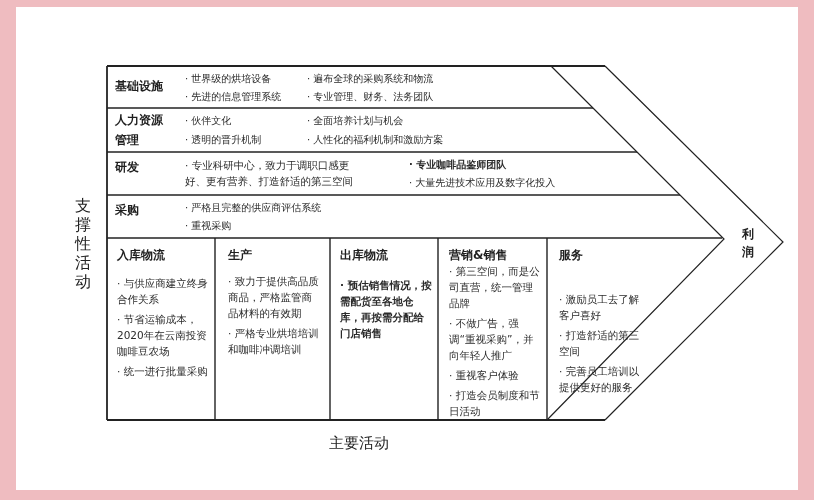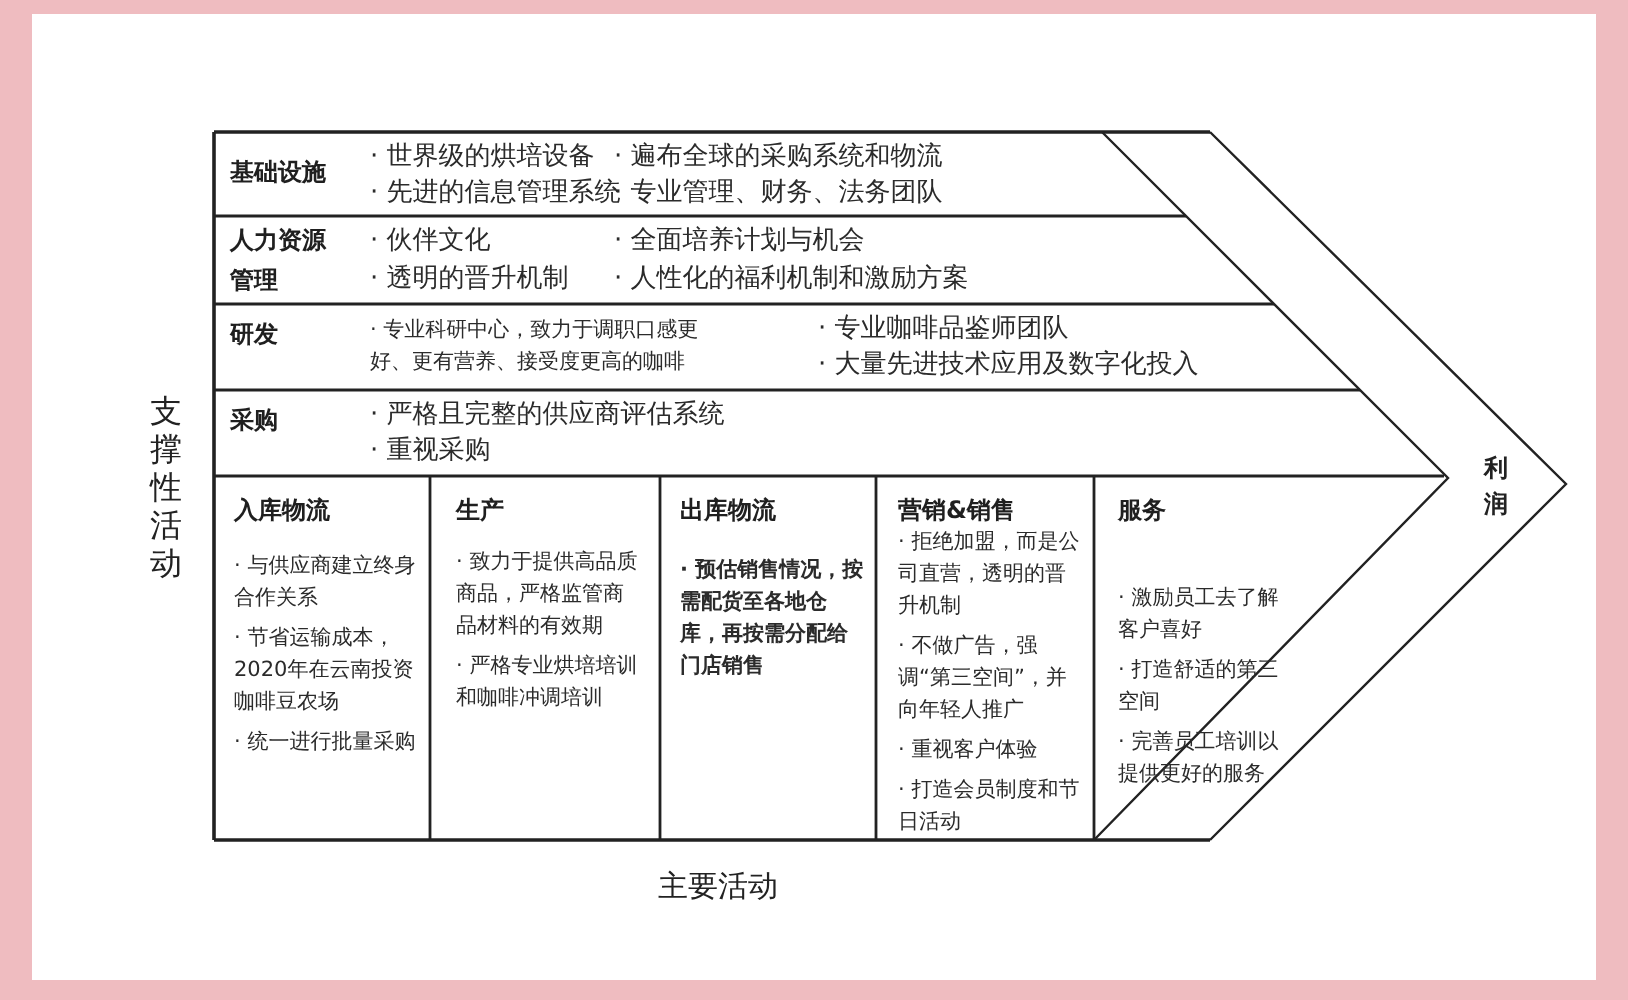--- a/index.html
+++ b/index.html
@@ -9,21 +9,21 @@
     font-family: "DejaVu Sans", "Liberation Sans", sans-serif;
     position: relative;
   }
   .card {
     position: absolute; left: 16px; top: 7px; width: 782px; height: 483px;
     background: #ffffff;
   }
   svg.frame { position: absolute; left: 0; top: 0; width: 814px; height: 500px; pointer-events: none; }
   .abs { position: absolute; color: #1f1f1f; }
   .rowlabel { font-size: 12px; font-weight: bold; line-height: 20px; }
-  .bullet { font-size: 13px; line-height: 16px; color: #2b2b2b; white-space: nowrap; }
+  .bullet { font-size: 10px; line-height: 16px; color: #2b2b2b; white-space: nowrap; }
   .bullet::before { content: "· "; }
   .wrap { font-size: 10.5px; line-height: 16px; color: #2b2b2b; }
   .wrap p { margin: 0 0 4px 0; }
   .wrap p::before { content: "· "; }
   .colhead { font-size: 12px; font-weight: bold; line-height: 16px; }
   .vert {
     font-size: 16px; line-height: 19px; width: 18px; text-align: center; color: #222;
   }
   .profit { font-size: 12px; line-height: 18px; width: 14px; text-align: center; font-weight: bold; color: #222; }
   .xlabel { font-size: 15px; color: #222; }
@@ -71,23 +71,23 @@
   <div>管理</div>
 </div>
 <div class="abs bullet" style="left:185px; top:113px;">伙伴文化</div>
 <div class="abs bullet" style="left:185px; top:132px;">透明的晋升机制</div>
 <div class="abs bullet" style="left:307px; top:113px;text-align:right;">全面培养计划与机会</div>
 <div class="abs bullet" style="left:307px; top:132px;">人性化的福利机制和激励方案</div>
 
 <div class="abs rowlabel" style="left:115px; top:157px;">研发</div>
 <div class="abs" style="left:185px; top:157px; font-size:10.5px; line-height:16px; color:#2b2b2b; white-space:nowrap;">
   <div>· 专业科研中心，致力于调职口感更</div>
-  <div>好、更有营养、接受度更高的咖啡</div>
+  <div>好、更有营养、打造舒适的第三空间</div>
 </div>
-<div class="abs bullet" style="left:409px; top:157px;">专业咖啡品鉴师团队</div>
+<div class="abs bullet" style="left:409px; top:157px;font-weight:bold;">专业咖啡品鉴师团队</div>
 <div class="abs bullet" style="left:409px; top:175px;">大量先进技术应用及数字化投入</div>
 
 <div class="abs rowlabel" style="left:115px; top:200px;">采购</div>
 <div class="abs bullet" style="left:185px; top:200px;">严格且完整的供应商评估系统</div>
 <div class="abs bullet" style="left:185px; top:218px;">重视采购</div>
 
 <div class="abs" style="left:117px; top:247px; width:94px;">
   <div class="colhead">入库物流</div>
   <div class="wrap" style="margin-top:12px;">
     <p>与供应商建立终身合作关系</p>
@@ -107,22 +107,22 @@
 <div class="abs" style="left:340px; top:247px; width:92px;">
   <div class="colhead">出库物流</div>
   <div class="wrap" style="margin-top:14px;font-weight:bold;">
     <p>预估销售情况，按需配货至各地仓库，再按需分配给门店销售</p>
   </div>
 </div>
 
 <div class="abs" style="left:449px; top:247px; width:94px;">
   <div class="colhead">营销&amp;销售</div>
   <div class="wrap" style="margin-top:0px;">
-    <p>拒绝加盟，而是公司直营，透明的晋升机制</p>
-    <p>不做广告，强调“第三空间”，并向年轻人推广</p>
+    <p>第三空间，而是公司直营，统一管理品牌</p>
+    <p>不做广告，强调“重视采购”，并向年轻人推广</p>
     <p>重视客户体验</p>
     <p>打造会员制度和节日活动</p>
   </div>
 </div>
 
 <div class="abs" style="left:559px; top:247px; width:90px;">
   <div class="colhead">服务</div>
   <div class="wrap" style="margin-top:28px;">
     <p>激励员工去了解客户喜好</p>
     <p>打造舒适的第三空间</p>

